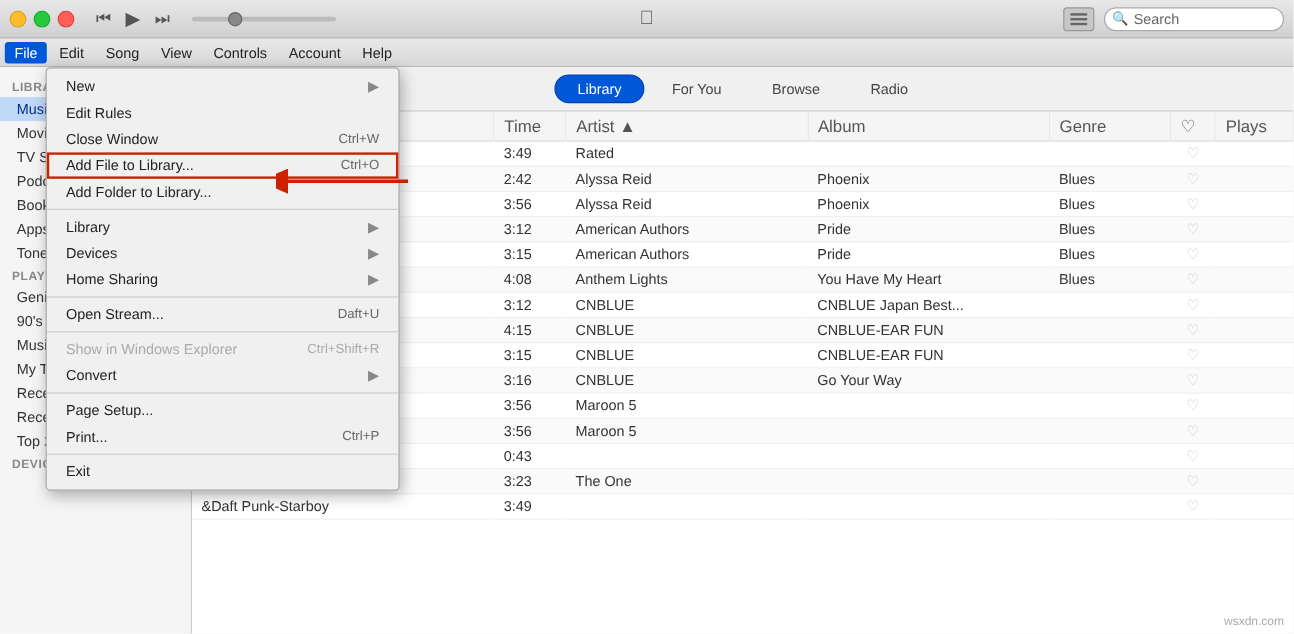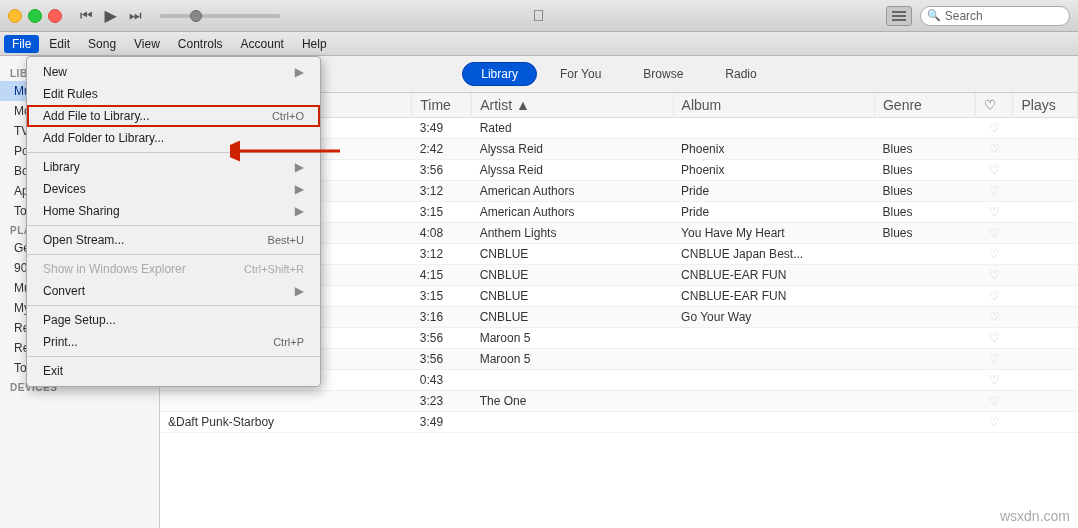--- a/index.html
+++ b/index.html
@@ -255,21 +255,21 @@
     }
     .heart-col {
       text-align: center;
       color: #ccc;
     }
 
     
     .dropdown-overlay {
       position: absolute;
       top: 56px;
-      left: 0;
+      left: 12px;
       z-index: 100;
       padding-left: 26px;
     }
     .dropdown-menu {
       background: #f0f0f0;
       border: 1px solid #aaa;
       border-radius: 4px;
       box-shadow: 2px 4px 12px rgba(0,0,0,0.3);
       width: 295px;
       padding: 4px 0;
@@ -309,21 +309,21 @@
       top: 136px;
       left: 230px;
       z-index: 200;
     }
 
     
     .watermark {
       position: absolute;
       bottom: 4px;
       right: 8px;
-      font-size: 14px;
+      font-size: 10px;
       color: #aaa;
     }
   </style>
 </head>
 <body>
 
 <div class="titlebar">
   <div style="display:flex;align-items:center;gap:6px;">
     <div class="titlebar-controls">
       <div class="titlebar-btn minimize"></div>
@@ -557,20 +557,24 @@
 
 <div class="dropdown-overlay">
   <div class="dropdown-menu">
     <div class="dropdown-item">
       <span>New</span>
       <span class="arrow">▶</span>
     </div>
     <div class="dropdown-item">
       <span>Edit Rules</span>
     </div>
+    <div class="dropdown-item">
+      <span>Close Window</span>
+      <span class="shortcut">Ctrl+W</span>
+    </div>
     <div class="dropdown-item highlighted" style="background:#f0f0f0; border:2px solid #cc2200; padding:2px 14px;">
       <span>Add File to Library...</span>
       <span class="shortcut">Ctrl+O</span>
     </div>
     <div class="dropdown-item">
       <span>Add Folder to Library...</span>
     </div>
     <div class="dropdown-separator"></div>
     <div class="dropdown-item">
       <span>Library</span>
@@ -580,21 +584,21 @@
       <span>Devices</span>
       <span class="arrow">▶</span>
     </div>
     <div class="dropdown-item">
       <span>Home Sharing</span>
       <span class="arrow">▶</span>
     </div>
     <div class="dropdown-separator"></div>
     <div class="dropdown-item">
       <span>Open Stream...</span>
-      <span class="shortcut">Best+U</span>
+      <span class="shortcut">Daft+U</span>
     </div>
     <div class="dropdown-separator"></div>
     <div class="dropdown-item disabled">
       <span>Show in Windows Explorer</span>
       <span class="shortcut" style="color:#aaa;">Ctrl+Shift+R</span>
     </div>
     <div class="dropdown-item">
       <span>Convert</span>
       <span class="arrow">▶</span>
     </div>

